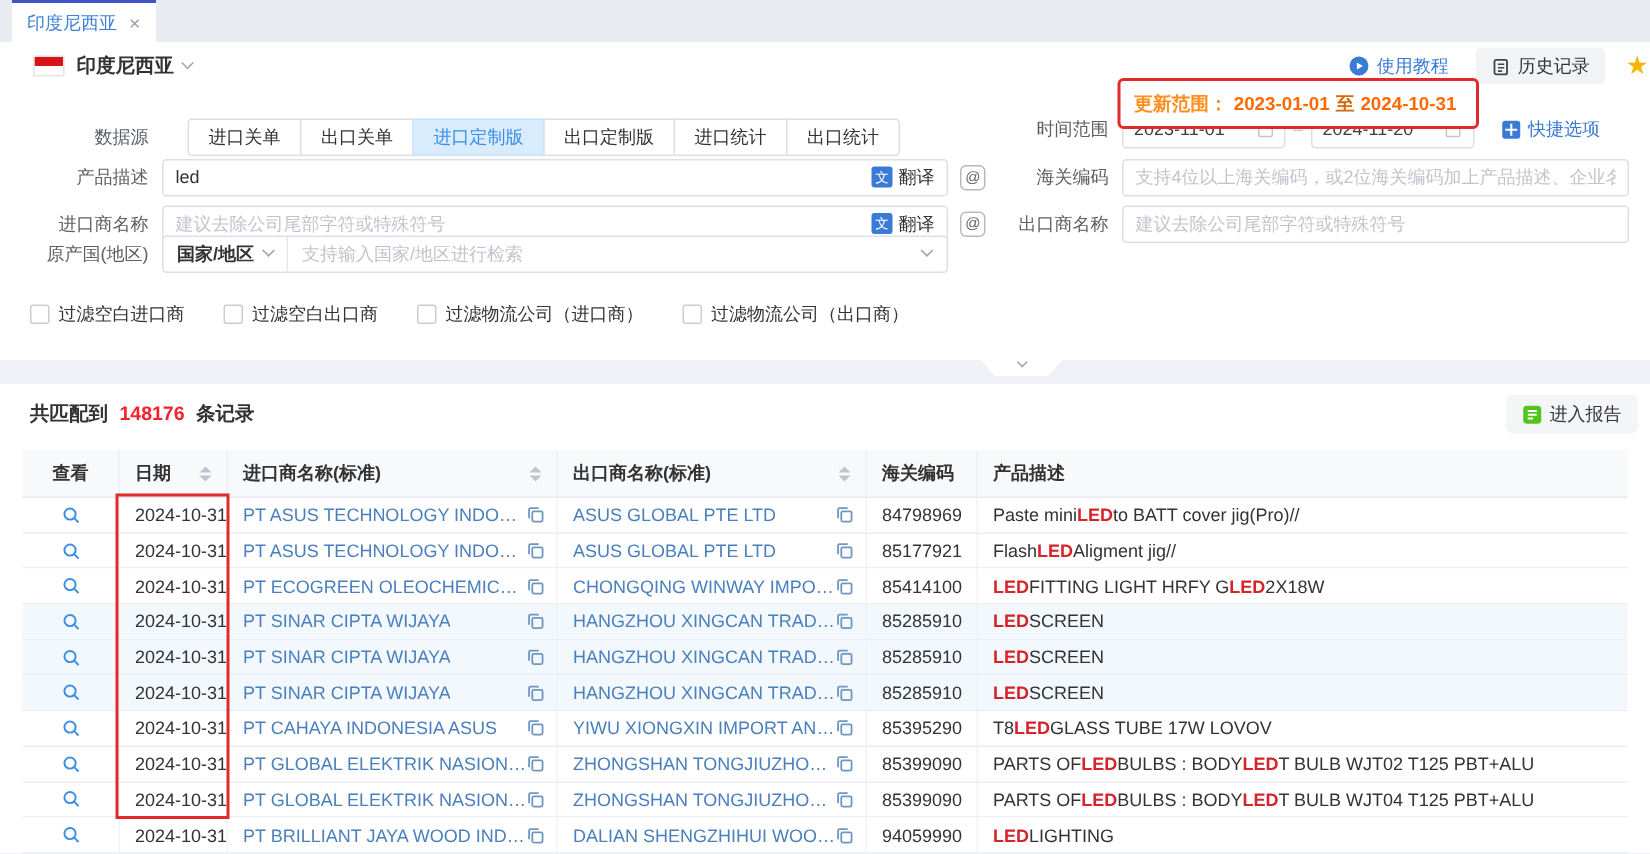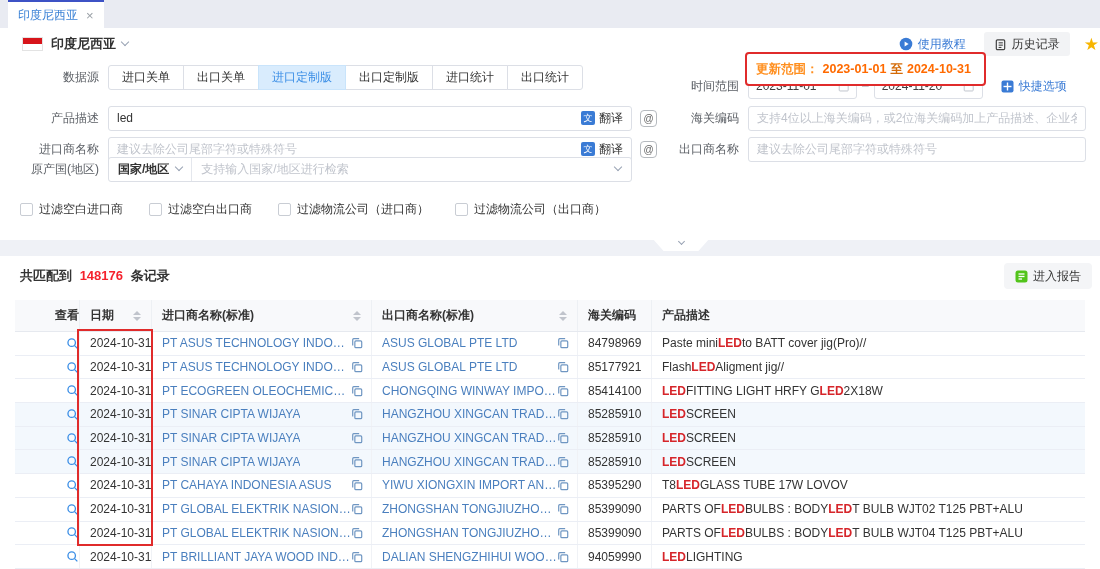--- a/index.html
+++ b/index.html
@@ -37,21 +37,21 @@
   .update-range .uto { color:#d46b08; }
 
   
   .frow { position:absolute; height:26px; display:flex; align-items:center; }
   .flabel { display:inline-block; width:95px; text-align:right; color:#5c6066; margin-right:9px; flex:none; }
   .flabel-r { width:88px; }
 
   .ds-tabs { display:flex; }
   .ds-tab { height:25px; padding:0 13px; background:#fff; border:1px solid #dcdfe6; margin-left:-1px;
     font-size:12px; color:#333; cursor:pointer; font-family:inherit; }
-  .ds-tab:first-child { border-radius:3px 0 0 3px; margin-left:0; }
+  .ds-tab:first-child { border-radius:3px 0 0 3px; margin-left:17px; }
   .ds-tab:last-child { border-radius:0 3px 3px 0; }
   .ds-tab.active { background:#d9ecfd; border-color:#c9e4fb; color:#3a8ee6; position:relative; z-index:1; }
 
   .dateinput { width:109px; height:25px; border:1px solid #dcdfe6; border-radius:3px; display:flex; align-items:center;
     padding:0 7px; background:#fff; }
   .dateinput input { border:none; outline:none; width:100%; font-size:12px; color:#404040; font-family:inherit; background:transparent; }
   .d-sep { color:#c0c4cc; margin:0 5px; }
   .quick { display:flex; align-items:center; gap:5px; color:#3a7bd5; margin-left:18px; cursor:pointer; white-space:nowrap; }
 
   .inputwrap { height:25px; border:1px solid #dcdfe6; border-radius:3px; background:#fff; display:flex; align-items:center; padding:0 8px; }
@@ -87,21 +87,21 @@
   .match-line { position:absolute; left:20px; top:11px; font-size:13px; font-weight:bold; color:#333; }
   .match-count { color:#f5222d; margin:0 4px; }
   .report-btn { position:absolute; right:8px; top:7px; height:26px; background:#f4f5f7; border-radius:4px;
     display:flex; align-items:center; gap:5px; padding:0 11px; color:#333; cursor:pointer; }
 
   .table { position:absolute; left:15px; top:44px; width:1070px; }
   .thead { display:flex; height:32px; background:#f8f9fb; border-bottom:1px solid #e6e9ef; align-items:center; }
   .th { display:flex; align-items:center; height:100%; padding-left:10px; font-weight:bold; color:#333;
     border-right:1px solid #edf0f4; }
   .th:last-child { border-right:none; }
-  .c0 { width:65px; justify-content:flex-end; padding-left:0; }
+  .c0 { width:65px; justify-content:center; padding-left:0; }
   .c1 { width:72px; }
   .c2 { width:220px; }
   .c3 { width:206px; }
   .c4 { width:74px; }
   .c5 { flex:1; }
   .sorter { display:inline-flex; flex-direction:column; gap:2px; margin-left:auto; margin-right:10px; cursor:pointer; }
   .sorter i { width:0; height:0; border-left:4px solid transparent; border-right:4px solid transparent; display:block; }
   .sorter .su { border-bottom:4px solid #c0c4cc; }
   .sorter .sd { border-top:4px solid #c0c4cc; }
 
@@ -157,21 +157,21 @@
     <span class="star">★</span>
   </div>
 
   <div class="update-range">
     <span class="ulabel">更新范围：</span>
     <span class="udate">2023-01-01</span>
     <span class="uto">至</span>
     <span class="udate">2024-10-31</span>
   </div>
 
-  <div class="frow" style="left:4px; top:64px;">
+  <div class="frow" style="left:4px; top:78px;">
     <span class="flabel">数据源</span>
     <span class="ds-tabs">
         <button class="ds-tab">进口关单</button>
         <button class="ds-tab">出口关单</button>
         <button class="ds-tab active">进口定制版</button>
         <button class="ds-tab">出口定制版</button>
         <button class="ds-tab">进口统计</button>
         <button class="ds-tab">出口统计</button>
       </span>
   </div>

